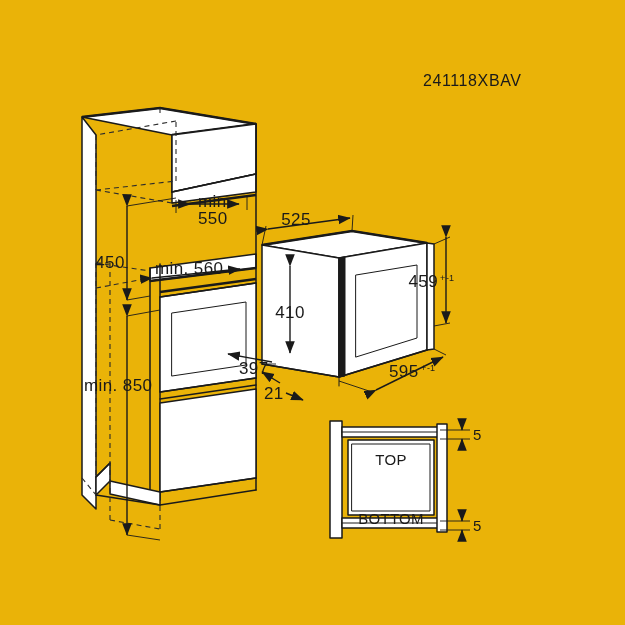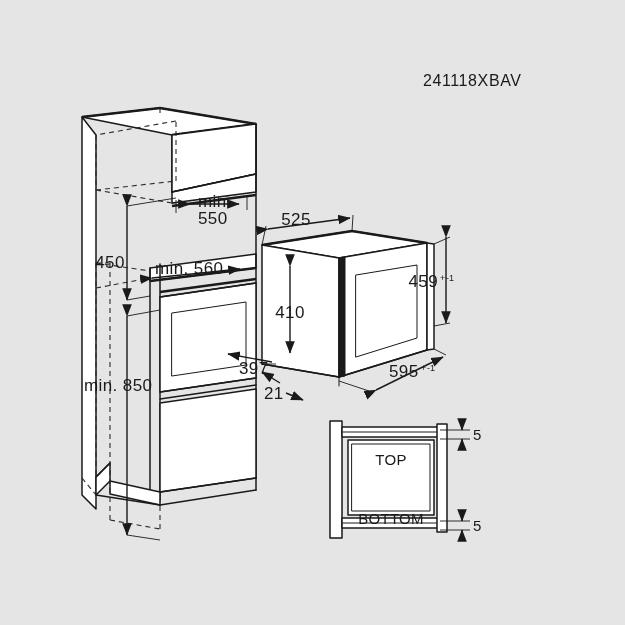--- a/index.html
+++ b/index.html
@@ -11,21 +11,21 @@
   body {
     width: 625px;
     height: 625px;
     font-family: "Liberation Sans", sans-serif;
     overflow: hidden;
   }
   #drawing-root {
     position: relative;
     width: 625px;
     height: 625px;
-    background: #e5e5e5;
+    background: #eab308;
   }
   svg#tech-drawing {
     display: block;
     width: 625px;
     height: 625px;
   }
   .ln {
     fill: none;
     stroke: #1a1a1a;
     stroke-width: 1.5;

